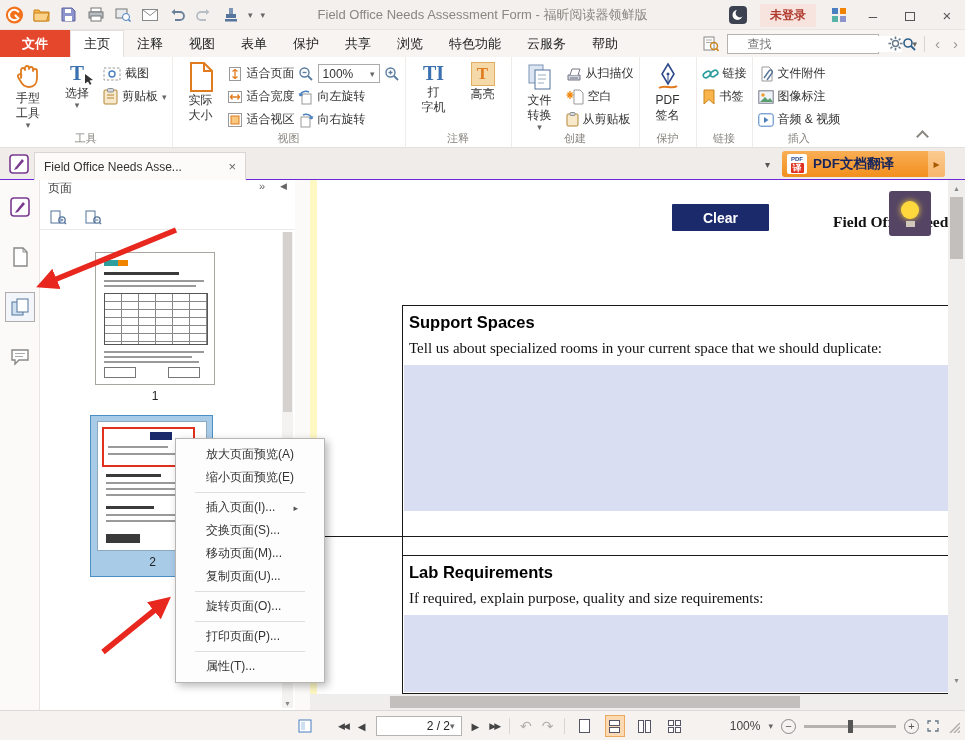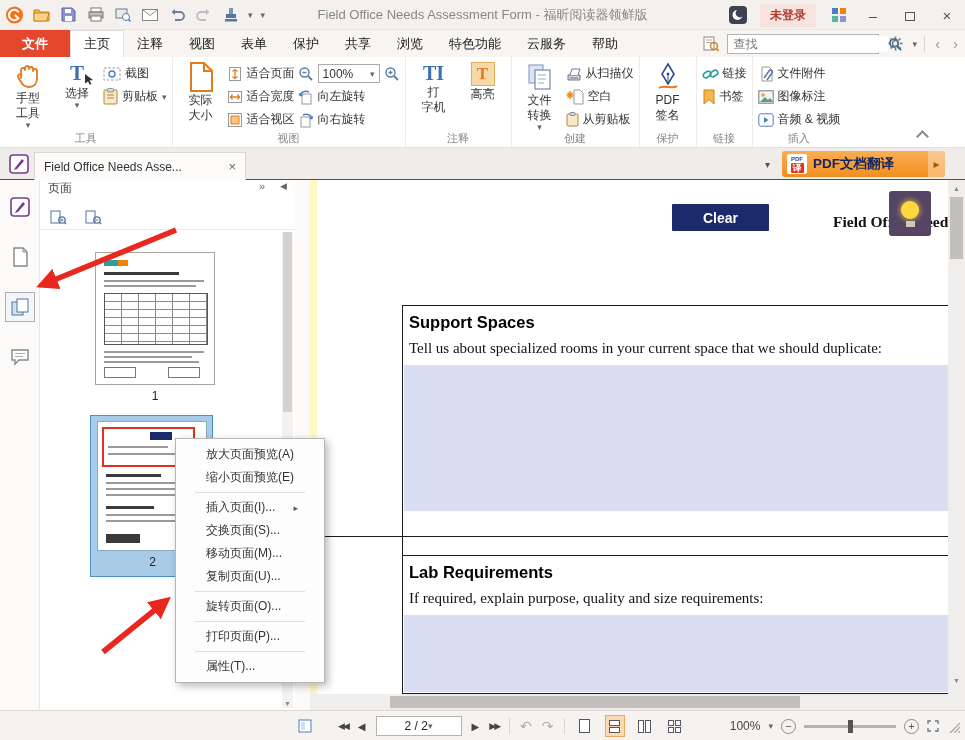--- a/index.html
+++ b/index.html
@@ -16,21 +16,21 @@
 .login{background:#f8e4de;color:#b03a2e;font-weight:bold;padding:3px 10px}
 .wbtn{width:24px;text-align:center;color:#555;font-size:15px}
 .maxbox{width:10px;height:9px;border:1px solid #555;display:inline-block}
 
 #menubar{position:absolute;left:0;top:30px;width:965px;height:27px;background:#f7f4f1;display:flex;align-items:stretch}
 .filetab{width:70px;background:#e5472d;color:#fff;font-weight:bold;font-size:13px;display:flex;align-items:center;justify-content:center}
 .mtab{padding:0 13px;display:flex;align-items:center;font-size:13px;color:#222}
 .mtab.active{background:#fff;border:1px solid #e3e0dd;border-bottom:none}
 .msearch{position:absolute;right:4px;top:3px;height:21px;display:flex;align-items:center;gap:7px}
 .sinput{width:152px;height:20px;border:1px solid #b5b2af;background:#fff;display:flex;align-items:center}
-.sinput input{border:none;outline:none;flex:1;height:16px;padding-left:5px;font-size:12px;font-family:inherit;color:#444}
+.sinput input{border:none;outline:none;flex:1;height:16px;padding-left:19px;font-size:12px;font-family:inherit;color:#444}
 .vline{width:1px;height:16px;background:#d8d5d2}
 .navgl{color:#9a9792;font-size:15px;line-height:15px;padding:0 3px}
 
 #ribbon{position:absolute;left:0;top:57px;width:965px;height:91px;background:#fff;border-bottom:1px solid #e3e0dd;display:flex}
 .rgroup{height:100%;display:flex;flex-direction:column;border-right:1px solid #eeebe8;padding:3px 5px 0}
 .gbody{flex:1;display:flex;gap:3px;align-items:flex-start}
 .glabel{height:16px;text-align:center;font-size:11px;color:#8a8680}
 .bigbtn{width:46px;display:flex;flex-direction:column;align-items:center;padding-top:2px;gap:1px}
 .bigbtn .bl{font-size:12px;line-height:14px;color:#333;white-space:nowrap}
 .scol{display:flex;flex-direction:column;padding-top:4px;gap:4px}
@@ -89,21 +89,21 @@
 .vscroll .ardn{position:absolute;left:0;top:497px;width:17px;text-align:center;font-size:7px;color:#888}
 .hscroll{position:absolute;left:0;top:514px;width:638px;height:16px;background:#f0eeec}
 .hscroll .hthumb{position:absolute;left:80px;top:2px;width:410px;height:12px;background:#c2bfbc}
 
 #statusbar{position:absolute;left:0;top:710px;width:965px;height:30px;background:#f5f2ef;border-top:1px solid #dcd9d6}
 .sbleft{position:absolute;left:298px;top:8px}
 .sbcenter{position:absolute;left:338px;top:0;height:30px;display:flex;align-items:center;gap:10px;color:#444}
 .nav{font-size:10px;color:#444}
 .nav.dbl{font-size:9px;letter-spacing:-2px}
 .nav.dis{color:#b0ada9;font-size:14px}
-.pagebox{width:86px;height:20px;background:#fff;border:1px solid #b5b2af;display:flex;align-items:center;justify-content:center;padding:0 6px;font-size:12px;color:#222}
+.pagebox{width:86px;height:20px;background:#fff;border:1px solid #b5b2af;display:flex;align-items:center;justify-content:flex-end;padding:0 6px;font-size:12px;color:#222}
 .vmbtn{width:20px;height:22px;display:flex;align-items:center;justify-content:center}
 .vmbtn.active{background:#fbd9b3;border:1px solid #eba95f}
 .shp1{width:11px;height:14px;border:1px solid #556;background:#fff}
 .shp2{display:flex;flex-direction:column;gap:1px}
 .shp2 i{display:block;width:11px;height:6px;border:1px solid #556;background:#fff}
 .shp3{display:flex;gap:1px}
 .shp3 i{display:block;width:6px;height:13px;border:1px solid #556;background:#fff}
 .shp4{display:grid;grid-template-columns:6px 6px;gap:1px}
 .shp4 i{display:block;width:6px;height:6px;border:1px solid #556;background:#fff}
 .sbright{position:absolute;right:5px;top:0;height:30px;display:flex;align-items:center;gap:8px;color:#444}

